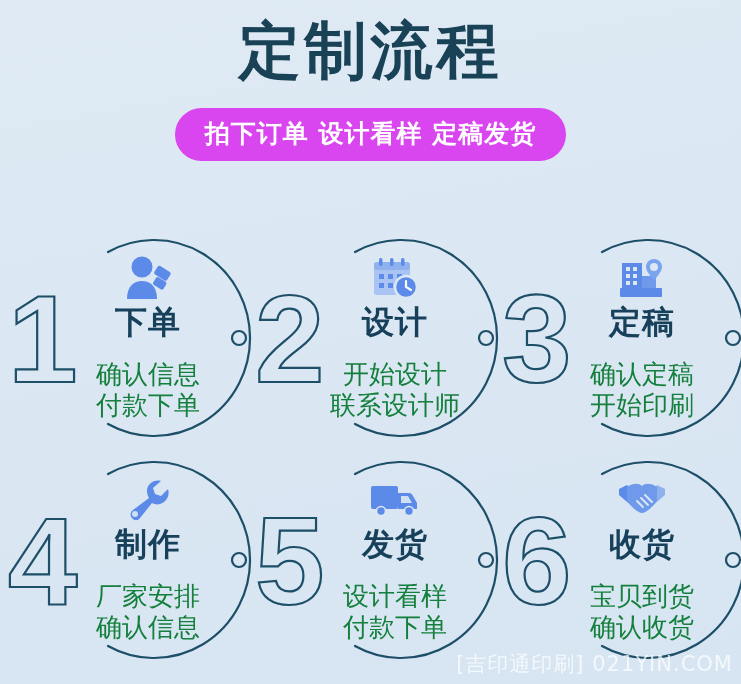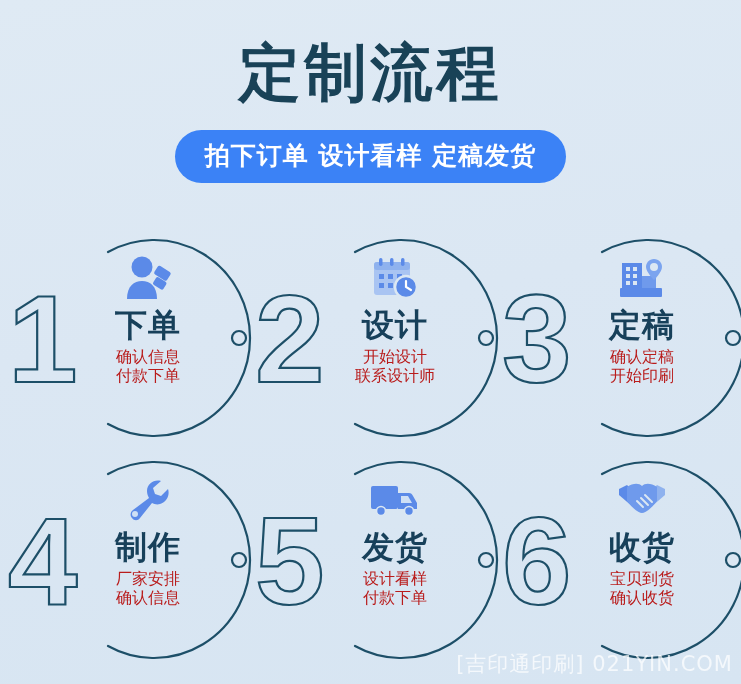--- a/index.html
+++ b/index.html
@@ -12,35 +12,35 @@
     overflow: hidden;
     background: linear-gradient(170deg, #dfeaf4 0%, #dbe7f3 45%, #d7e5f2 100%);
     font-family: "Liberation Sans", "DejaVu Sans", sans-serif;
     position: relative;
     -webkit-font-smoothing: antialiased;
   }
 
   
   .header {
     text-align: center;
-    padding-top: 42px;
+    padding-top: 20px;
   }
   .page-title {
     font-size: 62px;
     line-height: 1;
     font-weight: bold;
     color: #194257;
     letter-spacing: 4px;
     margin: 0;
     font-family: "DejaVu Sans", "Liberation Sans", sans-serif;
   }
   .subtitle-pill {
     display: inline-block;
     margin-top: 26px;
-    background: #3b82f6;
+    background: #d946ef;
     color: #ffffff;
     font-size: 25px;
     font-weight: bold;
     letter-spacing: 1px;
     padding: 9px 30px 11px 30px;
     border-radius: 28px;
     font-family: "DejaVu Sans", "Liberation Sans", sans-serif;
     white-space: nowrap;
   }
 
@@ -109,27 +109,27 @@
     margin-top: 6px;
   }
   .step-icon svg { display: block; }
   .step-label {
     font-size: 32px;
     font-weight: bold;
     color: #17405a;
     letter-spacing: 1px;
     line-height: 1.08;
     margin-top: 4px;
-    font-family: Liberation Serif, serif;
+    font-family: Liberation Mono, monospace;
   }
   .step-desc {
-    font-size: 16px;
-    color: #b91c1c;
+    font-size: 26px;
+    color: #15803d;
     line-height: 1.2;
-    margin-top: 4px;
+    margin-top: 16px;
     font-family: "DejaVu Sans", "Liberation Sans", sans-serif;
   }
   .step-desc div { white-space: nowrap; }
 
   
   .watermark {
     position: absolute;
     right: 8px;
     bottom: 6px;
     font-size: 21px;

